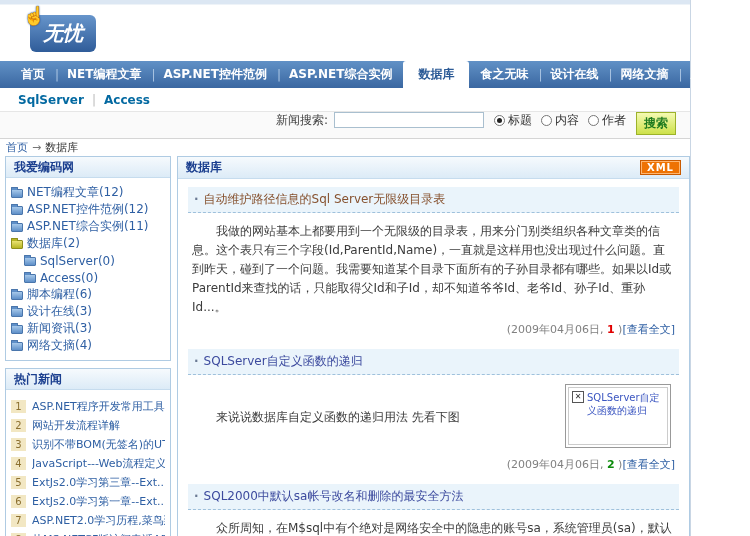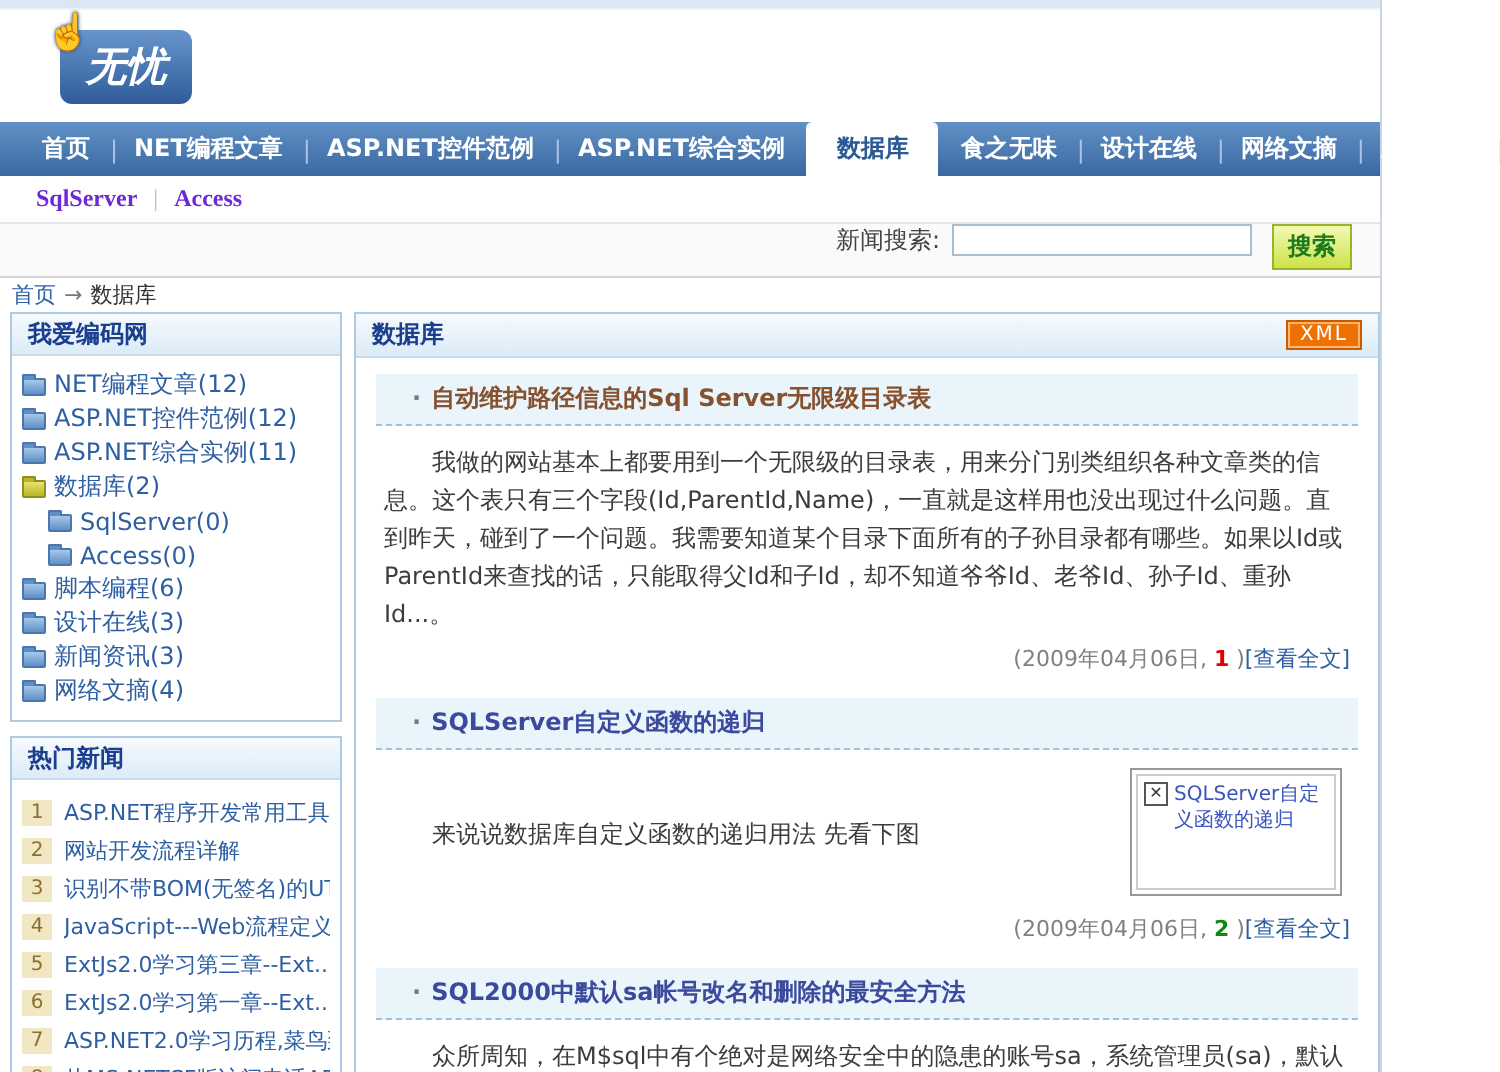--- a/index.html
+++ b/index.html
@@ -23,21 +23,21 @@
   .nav { height: 27px; background: linear-gradient(#6191C6, #3A67A1); display: flex;
     align-items: stretch; padding-left: 10px; }
   .nav-item { display: flex; align-items: center; padding: 0 11px; color: #fff;
     font-weight: bold; cursor: pointer; position: relative; white-space: nowrap; }
   .nav-item::after { content: "|"; position: absolute; right: -3px; color: #A9C4E2; font-weight: normal; }
   .nav-item.active { background: #fff; color: #2B5A96; border-radius: 3px 3px 0 0; padding: 0 15px; }
   .nav-item.active::after { content: ""; }
 
   .subnav { height: 24px; display: flex; align-items: center; padding-left: 18px;
     background: #fff; border-bottom: 1px solid #E6E6E6; }
-  .subnav-item { color: #6d28d9; font-weight: bold; cursor: pointer; font-family: Liberation Serif, serif; }
+  .subnav-item { color: #0369a1; font-weight: bold; cursor: pointer; }
   .subnav-item::after { content: "|"; color: #BBB; font-weight: normal; margin: 0 8px; }
   .subnav-item:last-child::after { content: ""; }
 
   .searchrow { height: 27px; background: #FAFAFA; border-bottom: 1px solid #D5D5D5;
     display: flex; align-items: flex-start; justify-content: flex-end; padding-right: 14px; gap: 6px; }
   .search-label { color: #444; }
   .search-input { width: 150px; height: 16px; border: 1px solid #A9BFCF; background: #fff; font-size: 11px; }
   .search-opts { display: inline-flex; align-items: center; gap: 9px; margin-left: 4px; }
   .search-opt { display: inline-flex; align-items: center; gap: 3px; cursor: pointer; }
   .radio { width: 11px; height: 11px; border: 1px solid #777; border-radius: 50%;
@@ -75,28 +75,28 @@
   .hot { display: flex; align-items: center; gap: 6px; height: 19px; cursor: pointer; }
   .rank { width: 15px; height: 13px; background: #F2E7C3; color: #8B6F2F; font-size: 10px;
     text-align: center; line-height: 13px; flex-shrink: 0; }
   .hot-label { color: #2E5FA3; font-size: 11px; white-space: nowrap; overflow: hidden; }
 
   .main { flex: 1; min-width: 0; }
   .mbox { border: 1px solid #AFCBE3; background: #fff; }
   .m-h { height: 22px; display: flex; align-items: center; justify-content: space-between;
     padding: 0 8px; background: linear-gradient(#F6FAFD, #DCEBF7); border-bottom: 1px solid #C6DCEE; }
   .m-title { color: #1B3F8F; font-weight: bold; }
-  .xml-badge { background: #EE7203; color: #fff; font-weight: normal; font-size: 10px;
+  .xml-badge { background: #EE7203; color: #fff; font-weight: bold; font-size: 10px;
     padding: 1px 6px; border: 1px solid #C95A00; box-shadow: inset 0 0 0 1px #FFB670;
     cursor: pointer; letter-spacing: 1px; }
 
   .articles { padding: 8px 10px 4px; }
   .article { margin-bottom: 6px; }
-  .a-title { background: #EAF4FB; border-bottom: 1px dashed #9FC1DC; padding: 4px 18px;
-    font-weight: bold; font-size: 12px; cursor: pointer; }
+  .a-title { background: #EAF4FB; border-bottom: 1px dashed #9FC1DC; padding: 4px 6px;
+    font-weight: normal; font-size: 12px; cursor: pointer; }
   .a-title::before { content: "·"; color: #6B7A94; font-weight: bold; margin-right: 5px; }
   .a-body { padding: 9px 4px 2px; color: #3C3C3C; line-height: 19px; overflow: hidden; }
   .a-text { text-indent: 2em; }
   .a-text.midpad { padding-top: 24px; }
   .thumb { float: right; width: 106px; height: 64px; border: 1px solid #999;
     padding: 2px; margin: 0 4px 4px 10px; background: #fff; cursor: pointer; }
   .thumb-inner { width: 100%; height: 100%; border: 1px solid #CCC; padding: 3px;
     font-size: 10px; line-height: 13px; color: #3A55C0; display: flex; gap: 3px;
     align-items: flex-start; text-indent: 0; }
   .broken-icon { width: 12px; height: 12px; border: 1px solid #555; font-size: 8px;
@@ -134,20 +134,35 @@
 
   <div class="subnav">
 
   <span class="subnav-item">SqlServer</span>
       <span class="subnav-item">Access</span>
     </div>
 
   <div class="searchrow">
     <span class="search-label">新闻搜索:</span>
     <input class="search-input" value="" style="">
+    <span class="search-opts">
+
+    <span class="search-opt">
+          <span class="radio checked"></span>
+          <span>标题</span>
+        </span>
+        <span class="search-opt">
+          <span class="radio"></span>
+          <span>内容</span>
+        </span>
+        <span class="search-opt">
+          <span class="radio"></span>
+          <span>作者</span>
+        </span>
+      </span>
     <button class="search-btn">搜索</button>
   </div>
 
   <div class="breadcrumb">
     <span class="bc-home">首页</span>
     <span class="bc-arrow">→</span>
     <span class="bc-current">数据库</span>
   </div>
 
   <div class="content">

